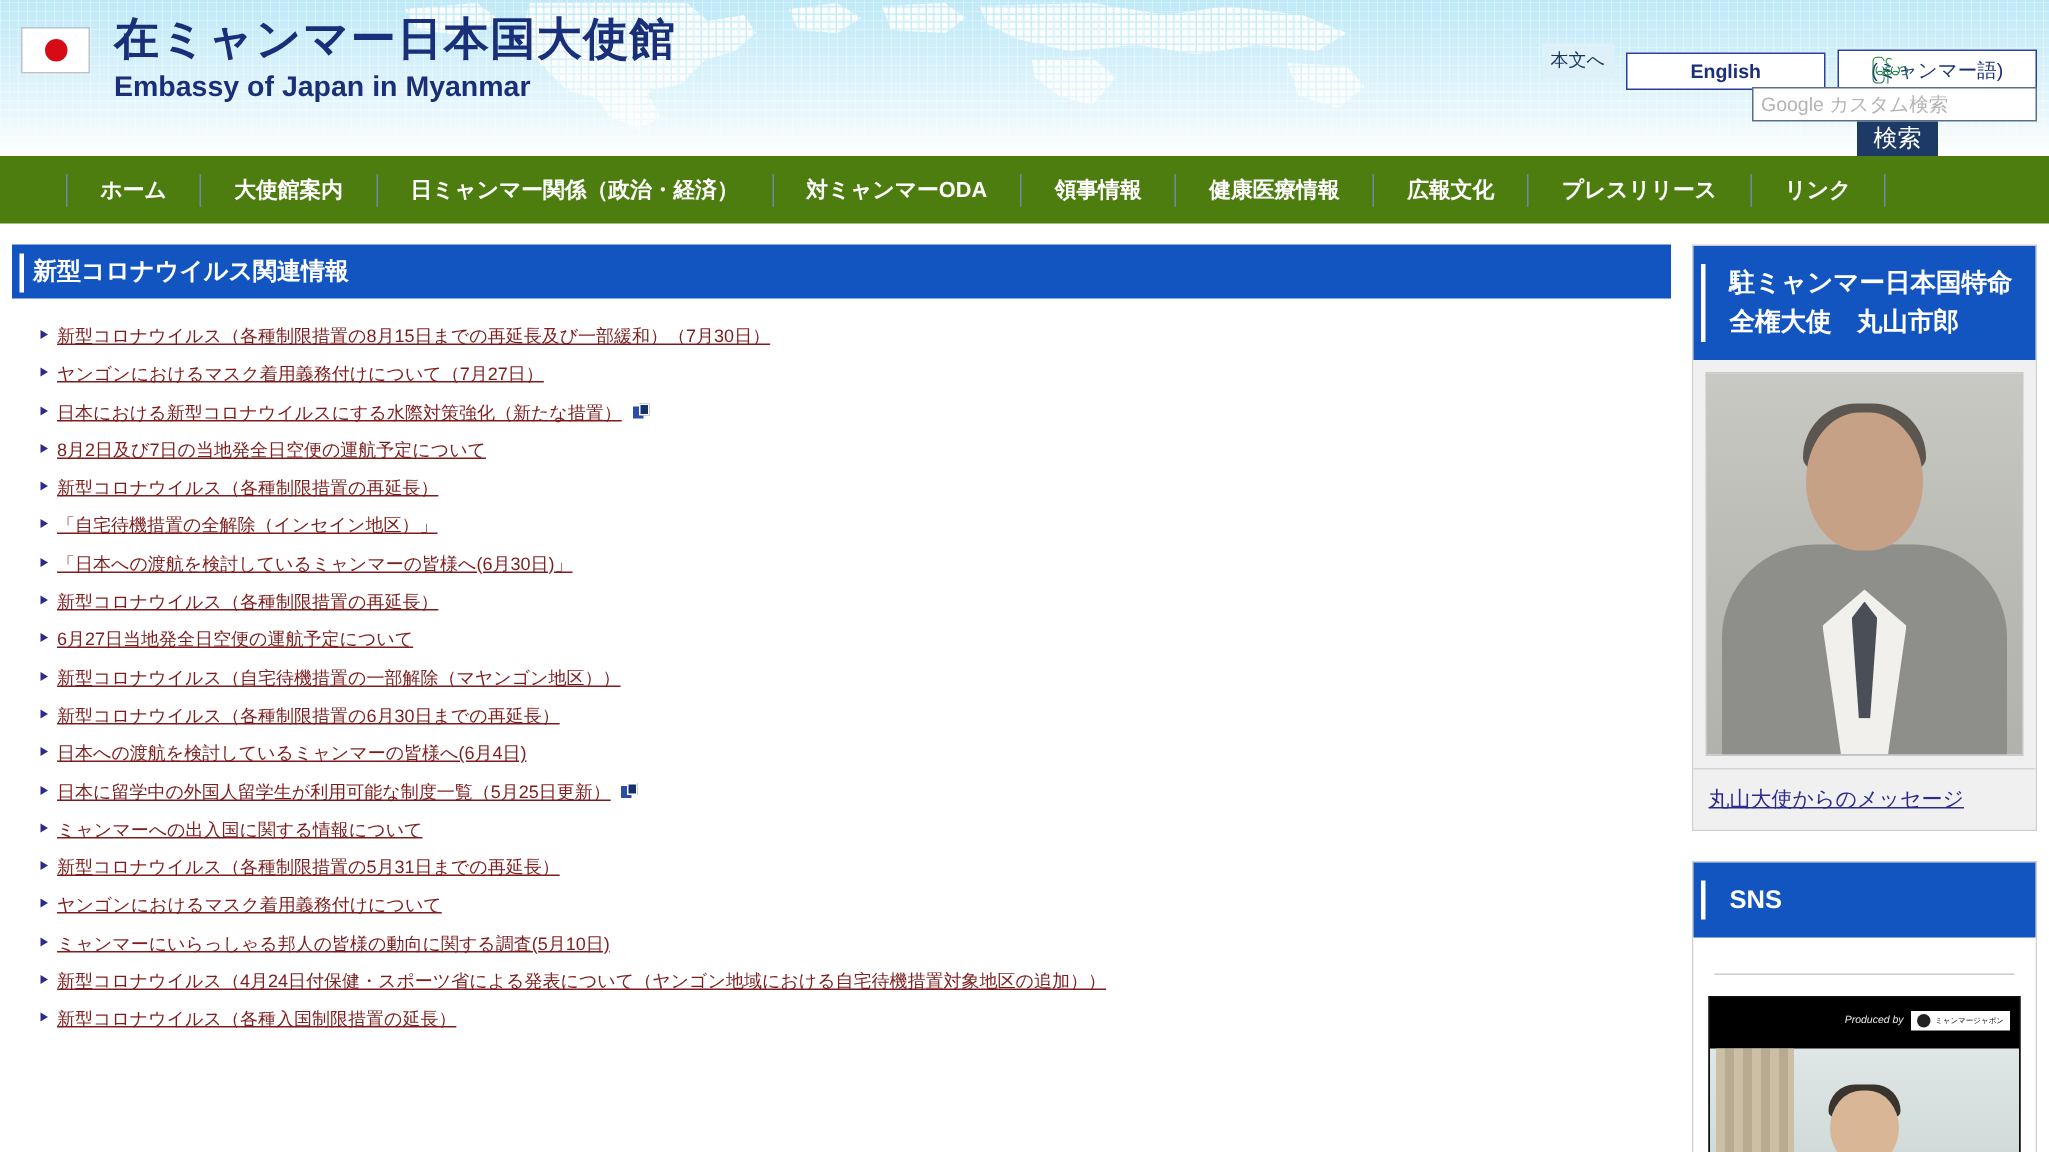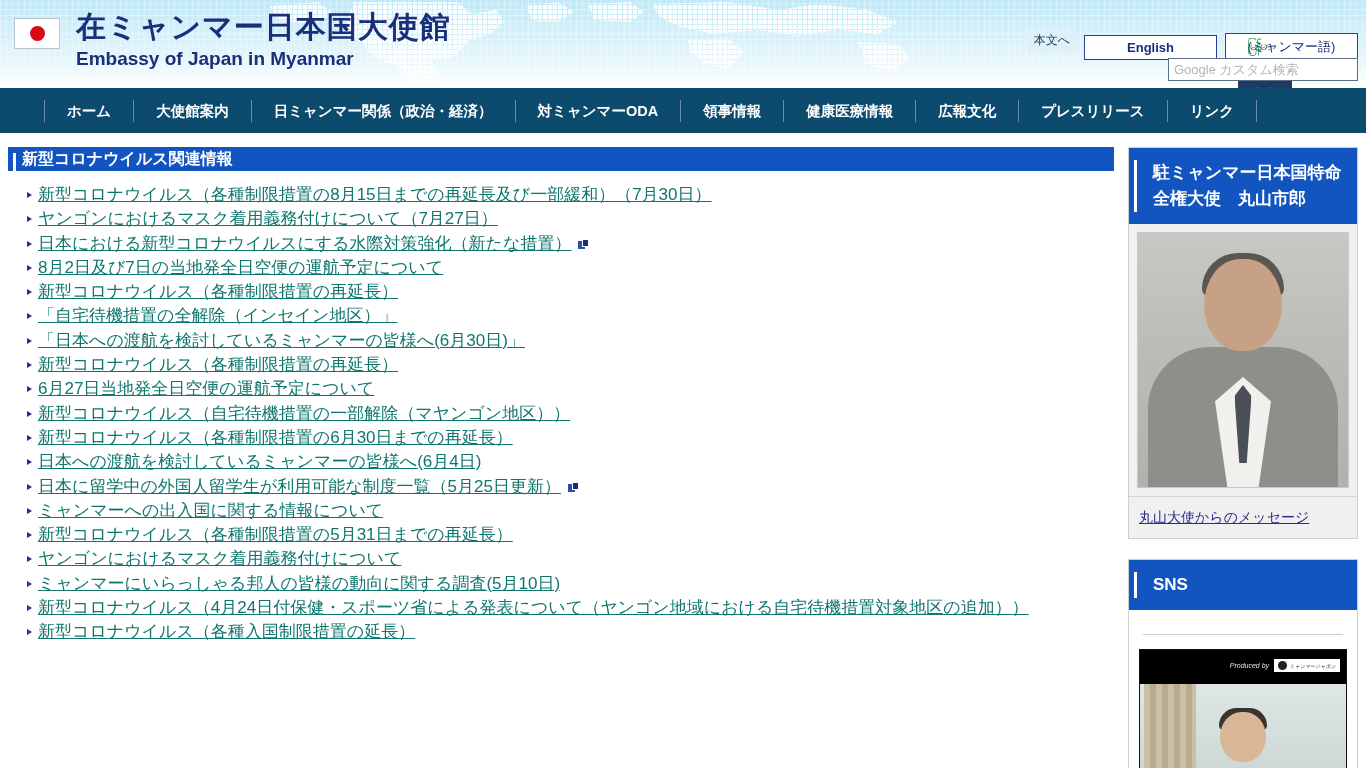--- a/index.html
+++ b/index.html
@@ -8,21 +8,21 @@
     margin: 0; padding: 0;
     width: 1366px; height: 768px;
     overflow: hidden;
     background: #ffffff;
     font-family: "Liberation Sans", "DejaVu Sans", sans-serif;
   }
 
   
   .header {
     position: relative;
-    width: 1366px; height: 88px;
+    width: 1366px; height: 104px;
     background: linear-gradient(180deg, #bfe9f7 0%, #d4f0fa 38%, #e8f7fc 72%, #ffffff 100%);
     overflow: hidden;
     text-decoration: underline;
   }
   .worldmap {
     position: absolute; top: 0; left: 258px;
     width: 700px; height: 88px;
     opacity: .95;
     pointer-events: none;
   }
@@ -88,38 +88,38 @@
     width: 190px; height: 23px;
     border: 1px solid #5a6e85; background: #ffffff;
     font-size: 13px; color: #333; padding: 0 5px;
     font-family: "Liberation Sans", sans-serif;
     outline: none;
   }
   .search-input::placeholder { color: #b4b4b4; }
   .search-btn {
     height: 23px; min-width: 54px;
     background: #1d3a66; color: #ffffff; border: none;
-    font-size: 10px; cursor: pointer;
+    font-size: 16px; cursor: pointer;
     font-family: "Liberation Sans", sans-serif;
     margin-left: 4px;
   }
   .textsize-label { font-size: 20px; color: #17365d; margin-left: 28px; white-space: nowrap; }
   .size-btn {
     display: inline-block; width: 21px; height: 23px;
     line-height: 21px; text-align: center;
     font-size: 13px; border: 1px solid #1d3a66;
     background: #ffffff; color: #17365d;
     text-decoration: none; margin-left: 3px;
   }
   .size-btn.active { background: #1d3a66; color: #ffffff; }
 
   
   .nav {
     width: 1366px; height: 45px;
-    background: #0c4a6e;
+    background: #4d7c0f;
     display: flex; align-items: center;
     padding-left: 44px;
   }
   .nav a {
     color: #ffffff; text-decoration: none;
     font-size: 14.5px; font-weight: bold;
     padding: 0 22px;
     border-left: 1px solid #6d8aa8;
     line-height: 22px;
     white-space: nowrap;
@@ -127,21 +127,21 @@
   .nav a:last-child { border-right: 1px solid #6d8aa8; }
 
   
   .page { display: flex; width: 1366px; gap: 14px; padding: 0 8px; }
   .main { width: 1106px; padding-top: 14px; }
   .aside { width: 230px; padding-top: 14px; }
 
   .section-head {
     background: #1255c0; color: #ffffff;
     font-size: 16px; font-weight: bold;
-    height: 24px; display: flex; align-items: center;
+    height: 36px; display: flex; align-items: center;
     padding-left: 14px;
     position: relative;
   }
   .section-head::before {
     content: ""; position: absolute; left: 5px; top: 6px;
     width: 3px; height: 26px; background: #ffffff;
   }
 
   .linklist { list-style: none; margin: 0; padding: 16px 0 0 18px; }
   .linklist li {
@@ -153,22 +153,22 @@
     white-space: nowrap;
   }
   .linklist li::before {
     content: "";
     position: absolute; left: 1px; top: 5px;
     border-left: 5px solid #2b2b8f;
     border-top: 3.5px solid transparent;
     border-bottom: 3.5px solid transparent;
   }
   .linklist a {
-    color: #0f766e; 
-    font-size: 17px;
+    color: #7f1d1d; 
+    font-size: 12px;
   }
   .ext-icon {
     display: inline-block; position: relative;
     width: 11px; height: 11px; margin-left: 7px;
     vertical-align: -1px;
   }
   .ext-icon .b1 {
     position: absolute; left: 0; top: 2px;
     width: 7px; height: 8px; background: #2b4ea8;
   }

